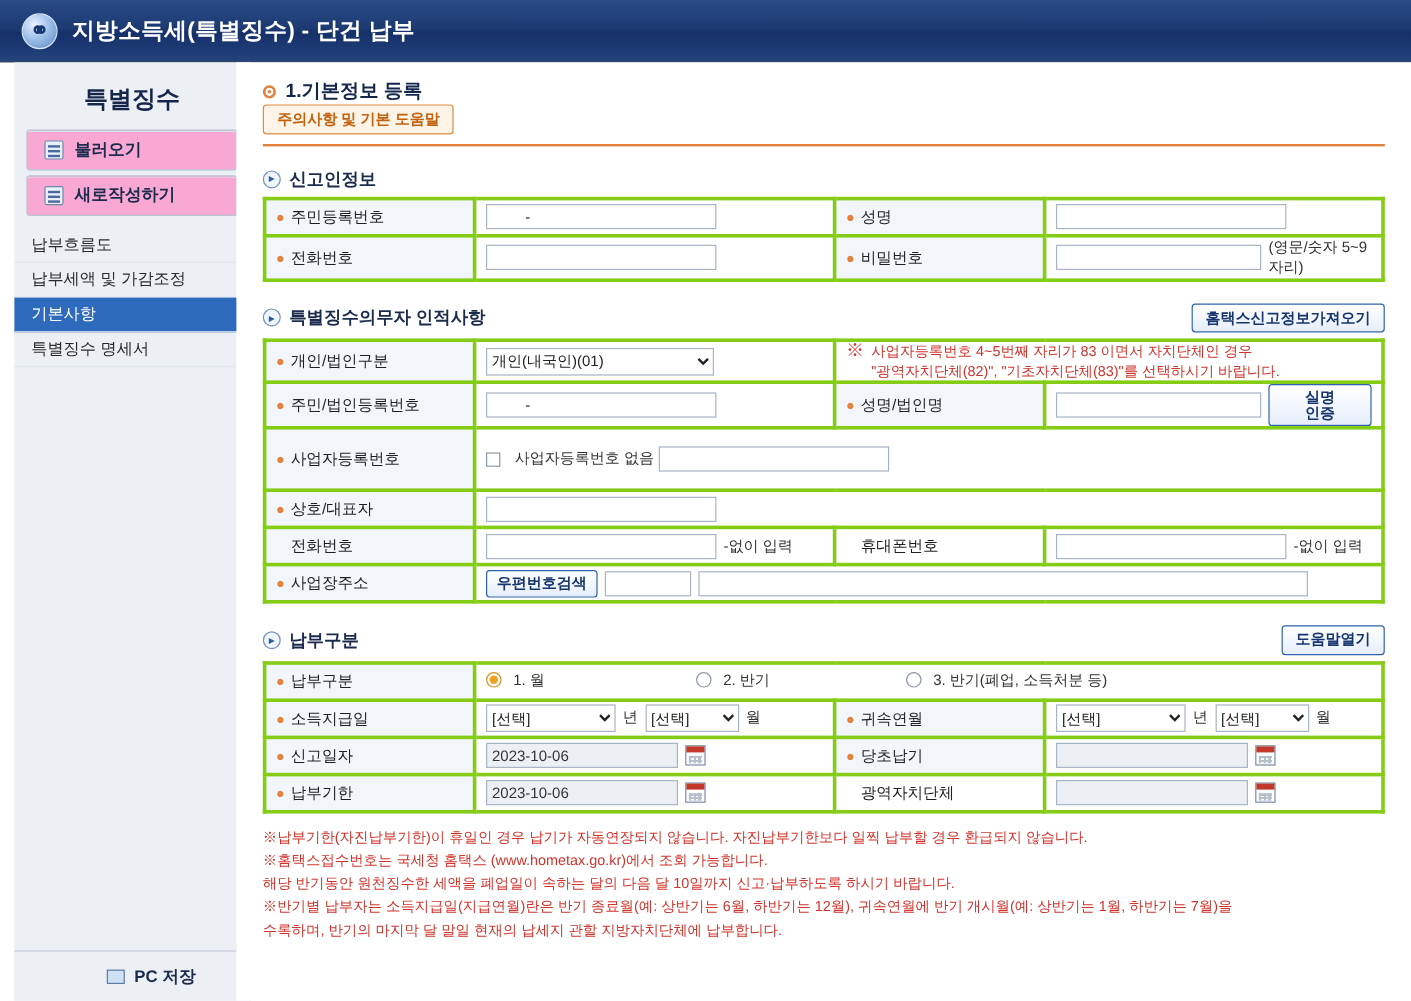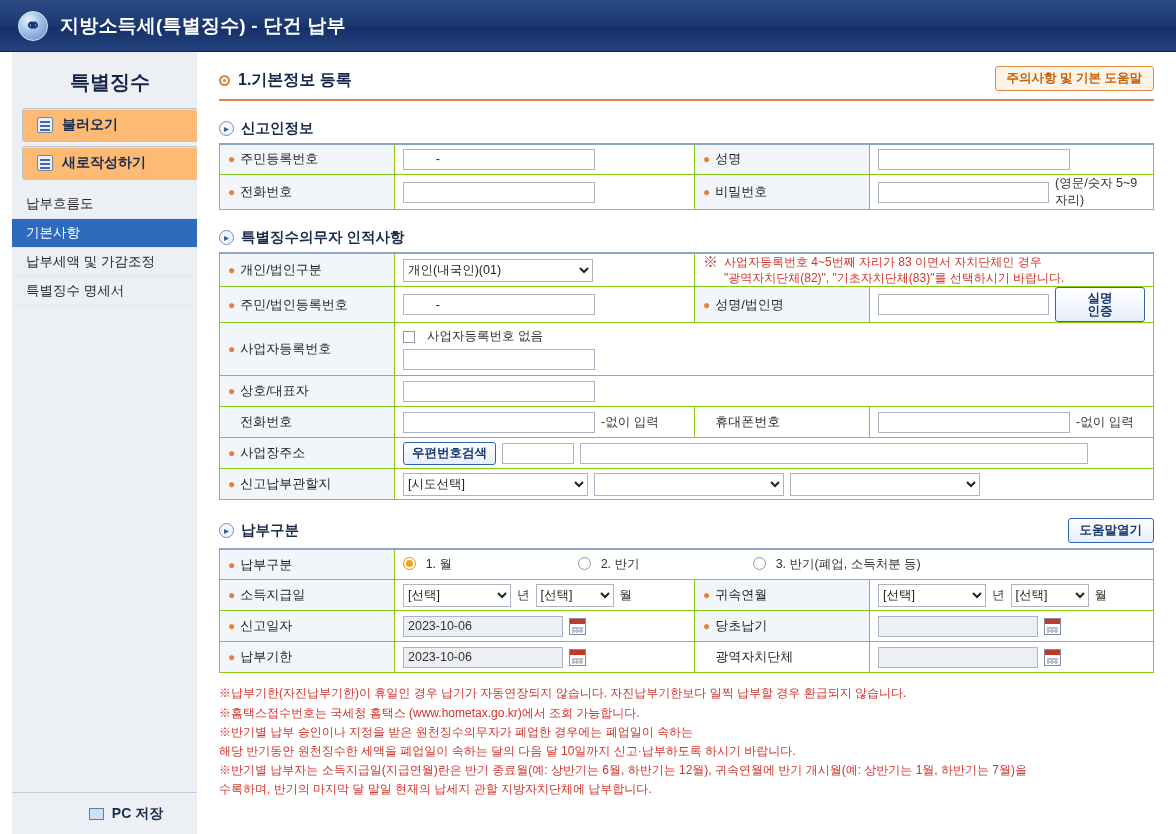--- a/index.html
+++ b/index.html
@@ -35,21 +35,21 @@
   .sidebar {
     position: absolute; left: 12px; top: 52px; width: 197px; height: 782px;
     background: #eceff4; border-right: 1px solid #c2ccda;
   }
   .sidebar-title {
     height: 40px; margin: 10px 8px 6px 8px;
     display: flex; align-items: center; justify-content: center;
     font-size: 20px; font-weight: bold; color: #14264a;
   }
   .sidebar-btn {
-    height: 34px; margin: 4px 10px; background: #fdba74;
+    height: 34px; margin: 4px 10px; background: #f9a8d4;
     border: 1px solid #b9c4d2; border-radius: 3px;
     display: flex; align-items: center; padding-left: 14px;
     font-weight: bold; font-size: 14px; color: #1b2b4d;
     box-shadow: 0 1px 0 #dde3ec inset;
   }
   .sidebar-btn .ico {
     width: 16px; height: 16px; margin-right: 9px;
     border: 1px solid #6f87ad; background: #e8f0fb; border-radius: 2px;
     position: relative;
   }
@@ -76,22 +76,22 @@
     width: 15px; height: 12px; margin-right: 8px; background: #cfe0f5;
     border: 1px solid #5c7ca9;
   }
 
   
   .main {
     position: absolute; left: 197px; top: 52px; width: 979px; height: 782px;
     background: #ffffff; padding: 14px 22px 0 22px;
   }
   .sec-head {
-    display: flex; align-items: flex-end; justify-content: space-between;
-    border-bottom: 2px solid #e2823c; padding-bottom: 8px; margin-bottom: 4px;
+    display: flex; align-items: flex-start; justify-content: space-between;
+    border-bottom: 2px solid #e2823c; padding-bottom: 8px; margin-bottom: 4px; flex-direction: column;
   }
   .sec-head-left { display: flex; align-items: center; }
   .bullet-o {
     width: 11px; height: 11px; border-radius: 50%;
     background: #e2823c; border: 2px solid #e2823c; margin-right: 8px;
     box-shadow: inset 0 0 0 2px #ffffff;
   }
   .sec-title { font-size: 16px; font-weight: bold; color: #14264a; }
   .btn-orange {
     border: 1px solid #e0893f; background: #fdf4e7; color: #c2620f;
@@ -114,21 +114,21 @@
     color: #2d5f9e; font-size: 10px; display: flex; align-items: center;
     justify-content: center; margin-right: 7px; background: #f1f6fd;
   }
   .group-title { font-size: 14.5px; font-weight: bold; color: #1b2b4d; }
 
   table.grid {
     width: 100%; border-collapse: collapse; table-layout: fixed;
     border-top: 2px solid #8fa4c4; border-bottom: 1px solid #b9c4d2;
   }
   table.grid td {
-    border: 1px solid #84cc16; padding: 0 8px; height: 31px;
+    border: 3px solid #84cc16; padding: 0 8px; height: 31px;
     font-size: 13px; vertical-align: middle;
   }
   td.th {
     background: #f2f5f9; color: #1f1f1f; font-weight: normal;
   }
   .dot { color: #e2823c; margin-right: 5px; font-size: 12px; }
   .dot.gray { color: transparent; }
   input.tb {
     height: 21px; border: 1px solid #a9b4c4; background: #ffffff;
     font-family: "Liberation Sans", sans-serif; font-size: 12.5px;
@@ -192,25 +192,25 @@
     </div>
     <div class="sidebar-btn">
       <span class="ico"></span>
       <span>새로작성하기</span>
     </div>
 
     <div class="sidebar-list">
       <div class="sidebar-item">
         <span>납부흐름도</span>
       </div>
+      <div class="sidebar-item">
+        <span>납부세액 및 가감조정</span>
+      </div>
       <div class="sidebar-item active">
         <span>기본사항</span>
-      </div>
-      <div class="sidebar-item">
-        <span>납부세액 및 가감조정</span>
       </div>
       <div class="sidebar-item">
         <span>특별징수 명세서</span>
       </div>
     </div>
 
     <div class="sidebar-bottom">
       <span class="ico2"></span>
       <span>PC 저장</span>
     </div>
@@ -273,20 +273,21 @@
           </td>
         </tr>
       </tbody>
     </table>
 
     <div class="group-head">
       <div class="group-head-left">
         <span class="chev">▸</span>
         <span class="group-title">특별징수의무자 인적사항</span>
       </div>
+      <button class="btn-blue">홈택스신고정보가져오기</button>
     </div>
 
     <table class="grid">
       <colgroup>
           <col style="width:175px">
           <col style="width:300px">
           <col style="width:175px">
           <col>
         </colgroup>
       <tbody>
@@ -324,21 +325,21 @@
               <input class="tb" style="width: 215px;" value="">
               <button class="btn-blue" style="padding:4px 27px">실명인증</button>
             </div>
           </td>
         </tr>
         <tr>
           <td class="th">
             <span class="dot">●</span><span>사업자등록번호</span>
           </td>
           <td colspan="3" style="height:52px">
-            <div style="display:flex;flex-direction:column;gap:4px;padding:5px 0">
+            <div style="display:flex;flex-direction:row;gap:4px;padding:5px 0">
               <div class="inline">
                 <span class="chk"></span>
                 <span class="smalltxt">사업자등록번호 없음</span>
               </div>
               <input class="tb" style="width: 192px;" value="">
             </div>
           </td>
         </tr>
         <tr>
           <td class="th">
@@ -370,38 +371,20 @@
         </tr>
         <tr>
           <td class="th">
             <span class="dot">●</span><span>사업장주소</span>
           </td>
           <td colspan="3">
             <div class="inline">
               <button class="btn-blue" style="padding:4px 8px">우편번호검색</button>
               <input class="tb" style="width: 72px;" value="">
               <input class="tb" style="width: 508px;" value="">
-            </div>
-          </td>
-        </tr>
-        <tr>
-          <td class="th">
-            <span class="dot">●</span><span>신고납부관할지</span>
-          </td>
-          <td colspan="3">
-            <div class="inline">
-              <select class="sel" style="width:185px">
-                <option>[시도선택]</option>
-              </select>
-              <select class="sel" style="width:190px">
-                <option></option>
-              </select>
-              <select class="sel" style="width:190px">
-                <option></option>
-              </select>
             </div>
           </td>
         </tr>
       </tbody>
     </table>
 
     <div class="group-head">
       <div class="group-head-left">
         <span class="chev">▸</span>
         <span class="group-title">납부구분</span>
@@ -509,20 +492,19 @@
               <span class="cal"></span>
             </div>
           </td>
         </tr>
       </tbody>
     </table>
 
     <div class="footnotes note-red">
       <p>※납부기한(자진납부기한)이 휴일인 경우 납기가 자동연장되지 않습니다. 자진납부기한보다 일찍 납부할 경우 환급되지 않습니다.</p>
       <p>※홈택스접수번호는 국세청 홈택스 (www.hometax.go.kr)에서 조회 가능합니다.</p>
-      <p>※반기별 납부 승인이나 지정을 받은 원천징수의무자가 폐업한 경우에는 폐업일이 속하는</p>
       <p>   해당 반기동안 원천징수한 세액을 폐업일이 속하는 달의 다음 달 10일까지 신고·납부하도록 하시기 바랍니다.</p>
       <p>※반기별 납부자는 소득지급일(지급연월)란은 반기 종료월(예: 상반기는 6월, 하반기는 12월), 귀속연월에 반기 개시월(예: 상반기는 1월, 하반기는 7월)을</p>
       <p>   수록하며, 반기의 마지막 달 말일 현재의 납세지 관할 지방자치단체에 납부합니다.</p>
     </div>
 
   </div>
 </div>
 
 </body></html>

